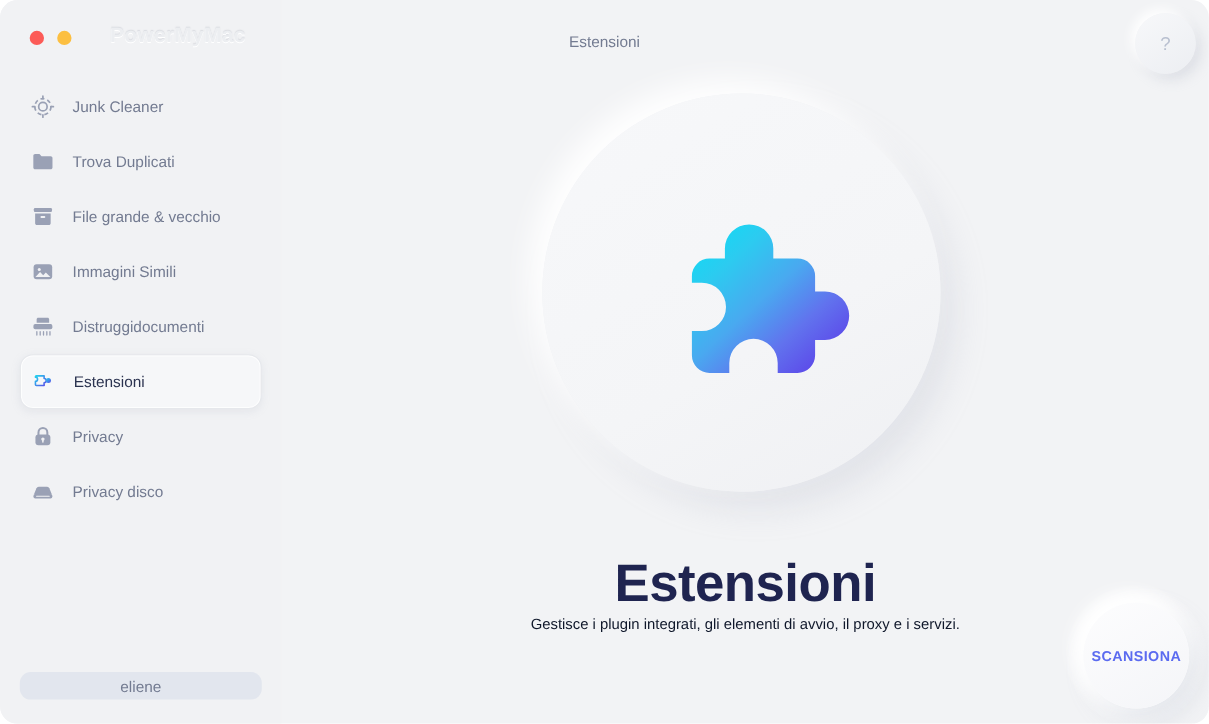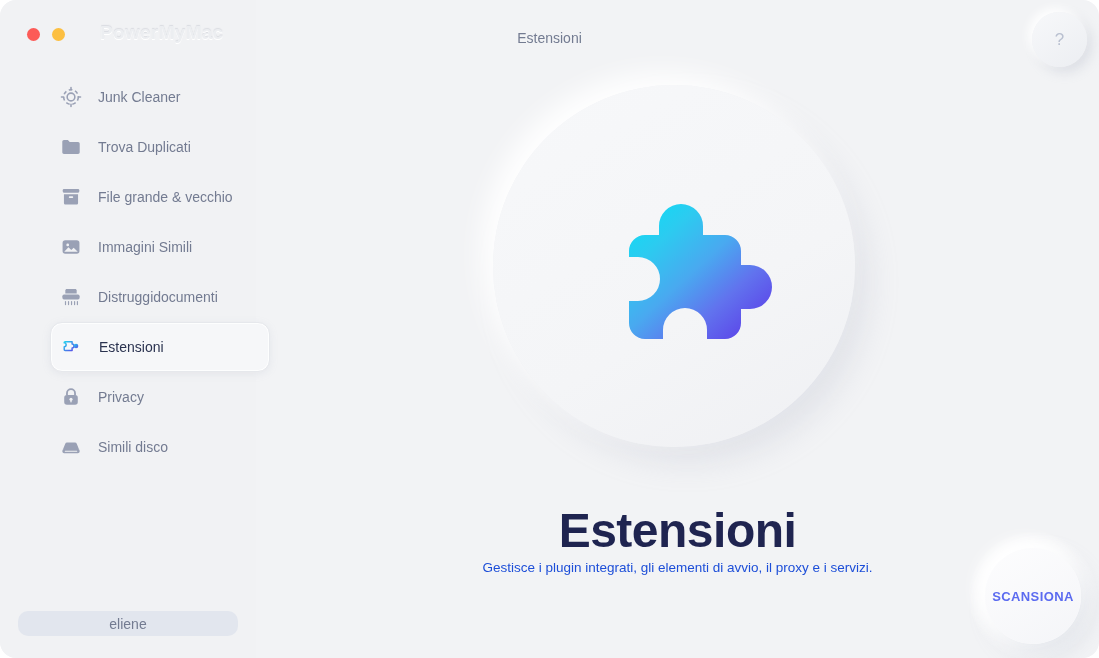--- a/index.html
+++ b/index.html
@@ -57,21 +57,20 @@
     color: #eceef1;
     text-shadow: 0 1px 0 #ffffff, 0 -1px 1px rgba(160,166,180,0.28);
     user-select: none;
   }
 
   #nav-list {
     position: absolute;
     left: 0;
     top: 72px;
     width: 256px;
-    margin-left: 32px;
   }
 
   .nav-item {
     position: relative;
     height: 50px;
     margin: 0 18px;
     display: flex;
     align-items: center;
     padding-left: 10px;
     box-sizing: border-box;
@@ -194,21 +193,21 @@
     color: #1f2450;
   }
 
   #main-subtitle {
     position: absolute;
     left: 0;
     top: 560px;
     width: 843px;
     text-align: center;
     font-size: 13.5px;
-    color: #1d4ed8;
+    color: #0f172a;
   }
 
   #scan-button {
     position: absolute;
     left: 729px;
     top: 548px;
     width: 96px;
     height: 96px;
     border-radius: 50%;
     background: linear-gradient(150deg, #fdfdfe, #f4f5f8);
@@ -338,21 +337,21 @@
 
 
       <div class="nav-item">
         <span class="nav-icon">
           <svg width="22" height="22" viewBox="0 0 24 24" fill="#9aa1b5">
             <path d="M3.2 14.6l2.4-6a2.4 2.4 0 0 1 2.2-1.5h8.4a2.4 2.4 0 0 1 2.2 1.5l2.4 6H3.2z"></path>
             <rect x="2.6" y="14.3" width="18.8" height="4.4" rx="1.9"></rect>
             <rect x="5.2" y="16.0" width="13.6" height="1.1" rx="0.55" fill="#f1f2f4"></rect>
           </svg>
         </span>
-        <span class="nav-label">Simili disco</span>
+        <span class="nav-label">Privacy disco</span>
       </div>
 
     </div>
 
     <button id="sidebar-action">eliene</button>
   </div>
 
   <div id="header-title">Estensioni</div>
 
   <button id="help-button">

